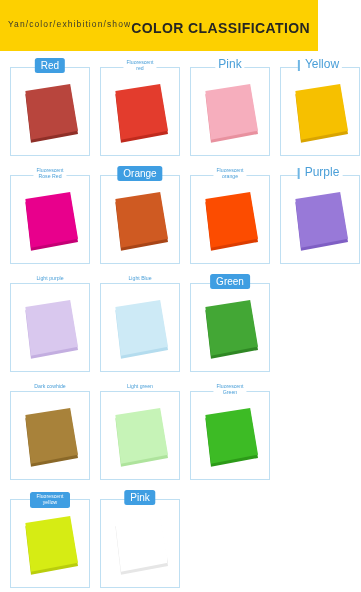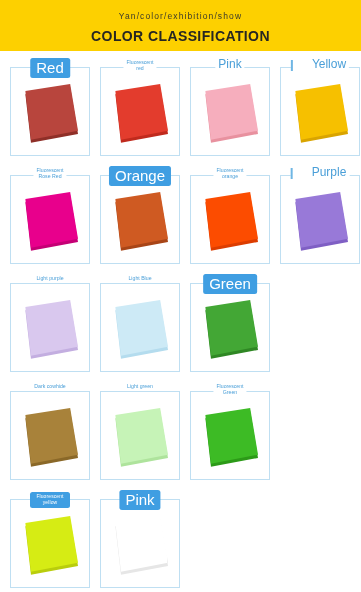--- a/index.html
+++ b/index.html
@@ -6,23 +6,23 @@
   body{
     width:361px;height:592px;
     background:#ffffff;
     font-family:"Liberation Sans", sans-serif;
     overflow:hidden;
   }
   .page{position:relative;width:361px;height:592px;}
 
   
   .banner{
-    width:361px;height:51px;
+    width:318px;height:51px;
     background:#fdd000;
-    display:flex;flex-direction:column;
+    display:flex;flex-direction:row;
     align-items:center;justify-content:center;
     box-sizing:border-box;padding-top:4px;
   }
   .banner-line1{
     font-size:8.5px;color:#3a3a2a;
     letter-spacing:1.1px;
     margin-bottom:7px;
     white-space:nowrap;
   }
   .banner-line2{
@@ -73,42 +73,42 @@
   }
   .label.big{
     font-size:12px;
     top:1px;
   }
   .label.badge{
     background:#3f9ee2;
     color:#ffffff;
     border-radius:2.5px;
     padding:1.5px 6px 2px 6px;
-    font-size:15px;
+    font-size:10px;
     top:1px;
   }
   .label.badge.tiny{
     font-size:5px;
     padding:2px 5px 2.5px 5px;
     letter-spacing:0.1px;
     top:3px;
   }
   .label.badge.caps{
     font-size:8.2px;
     letter-spacing:0.3px;
     padding:1.5px 4px 2px 4px;
   }
   .label.tick::before{
     content:"";
     position:absolute;
     left:0px;top:2px;
     width:1.5px;height:11px;
     background:#6fb6e4;
   }
-  .label.tick{padding-left:21px;}
+  .label.tick{padding-left:7px;}
 
   
   .swatch-wrap{
     position:absolute;
     left:0;top:10px;right:0;bottom:9px;
     display:flex;align-items:center;justify-content:center;
     z-index:2;
   }
   .stack{
     position:relative;

